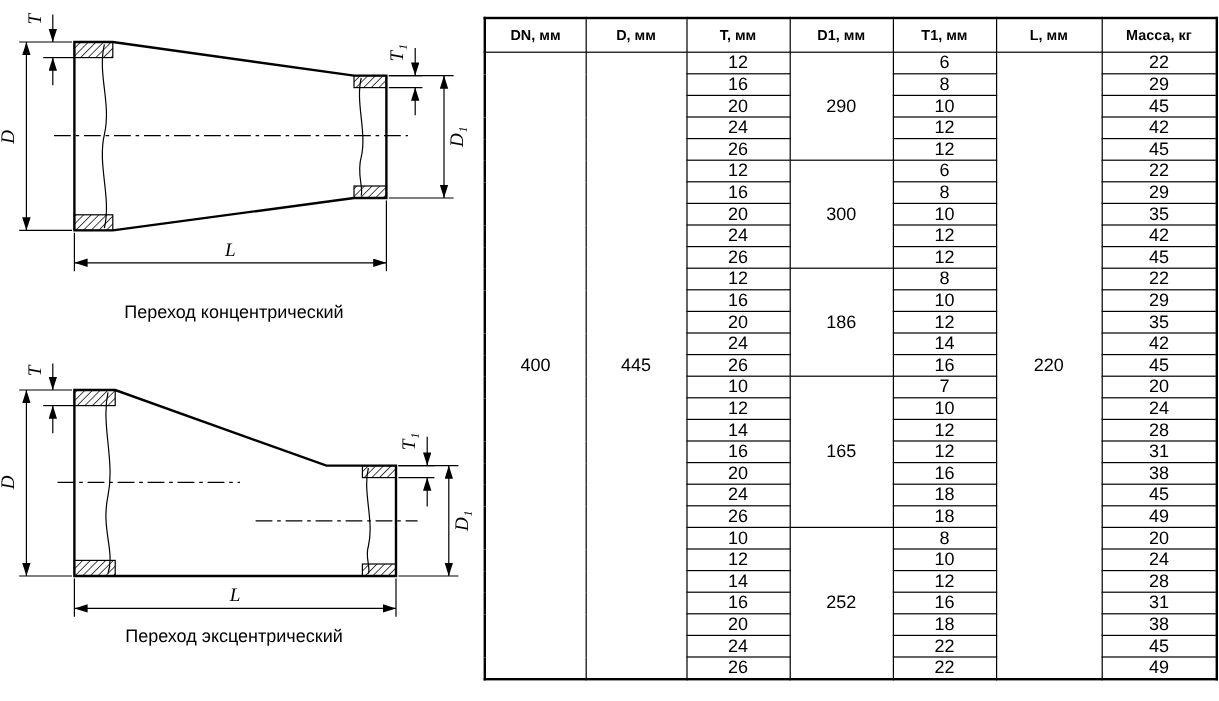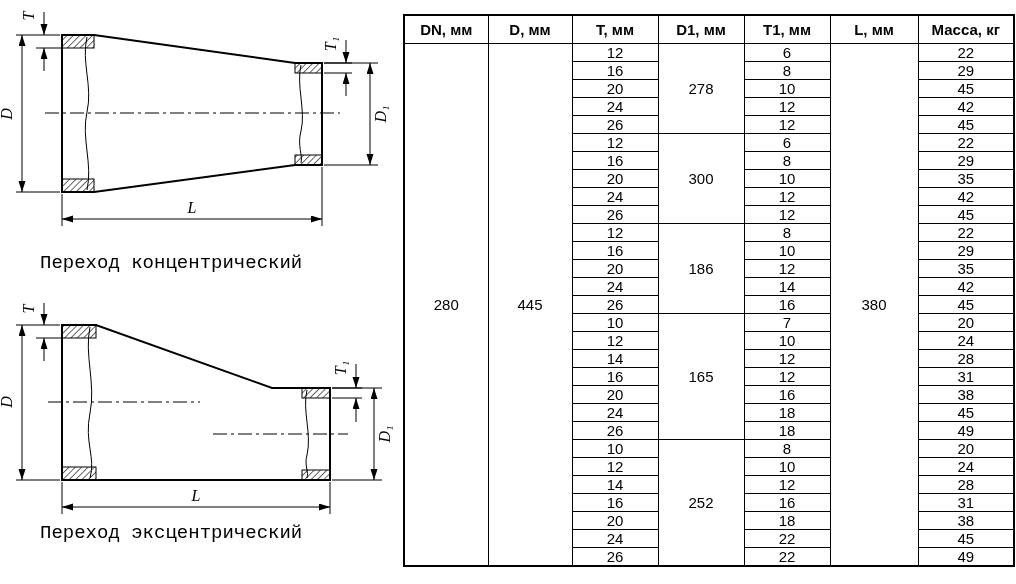--- a/index.html
+++ b/index.html
@@ -5,36 +5,36 @@
   * { margin:0; padding:0; box-sizing:border-box; }
   html,body { background:#fff; }
   body {
     width:1016px; height:584px; position:relative; overflow:hidden;
     font-family:"Liberation Sans", sans-serif; color:#000;
   }
   .drawing { position:absolute; left:0; }
   #drawing-concentric { top:0; }
   #drawing-eccentric  { top:300px; }
   .caption {
-    position:absolute; left:40px; width:310px; 
-    font-size:19px; color:#000;font-family:Liberation Mono, monospace;
+    position:absolute; left:40px; width:310px; text-align:center;
+    font-size:15px; color:#000;
   }
   #caption-concentric { top:252px; }
   #caption-eccentric  { top:522px; }
 
   .spec-table {
     position:absolute; left:403px; top:14px; width:610px;
     border-collapse:collapse; table-layout:fixed;
     border:2px solid #000;
   }
   .spec-table th, .spec-table td {
     border:1px solid #000; text-align:center; vertical-align:middle;
     padding:0; overflow:hidden; white-space:nowrap;
   }
-  .spec-table th { font-size:15px; font-weight:bold; height:27px; line-height:27px; }
+  .spec-table th { font-size:12px; font-weight:bold; height:27px; line-height:27px; }
   .spec-table td { font-size:15px; height:17px; line-height:17px; }
 
   .dimtext {
     font-family:"Liberation Serif","DejaVu Serif",serif;
     font-style:italic; font-size:16px; fill:#000;
   }
   svg line, svg path, svg rect { shape-rendering:geometricPrecision; }
 </style>
 </head>
 <body>
@@ -188,26 +188,26 @@
       <th>D, мм</th>
       <th>T, мм</th>
       <th>D1, мм</th>
       <th>T1, мм</th>
       <th>L, мм</th>
       <th>Масса, кг</th>
     </tr>
   </thead>
   <tbody>
       <tr>
-        <td rowspan="29">280</td>
+        <td rowspan="29">400</td>
         <td rowspan="29">445</td>
         <td>12</td>
-        <td rowspan="5">278</td>
+        <td rowspan="5">290</td>
         <td>6</td>
-        <td rowspan="29">380</td>
+        <td rowspan="29">220</td>
         <td>22</td>
       </tr>
       <tr>
         <td>16</td>
         <td>8</td>
         <td>29</td>
       </tr>
       <tr>
         <td>20</td>
         <td>10</td>

